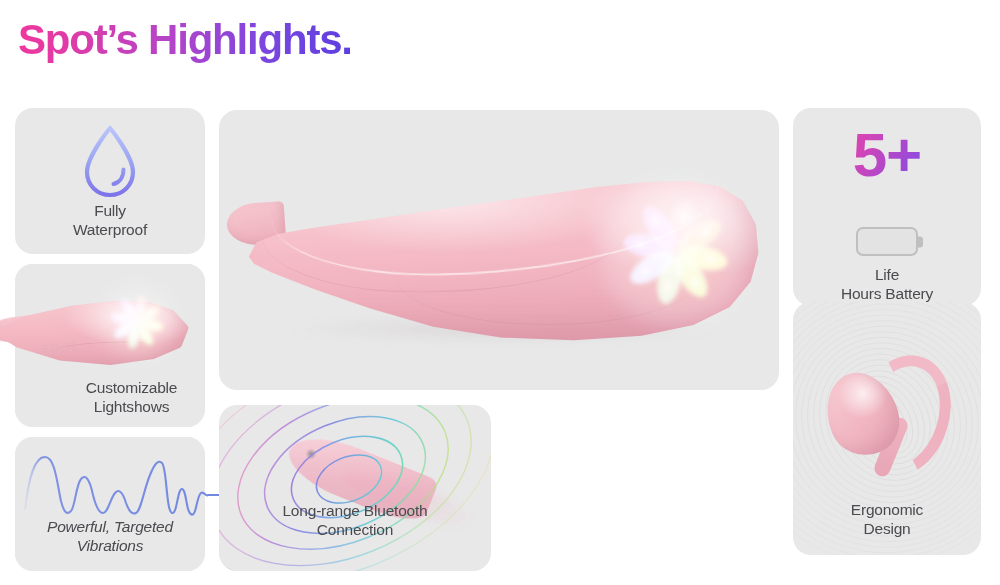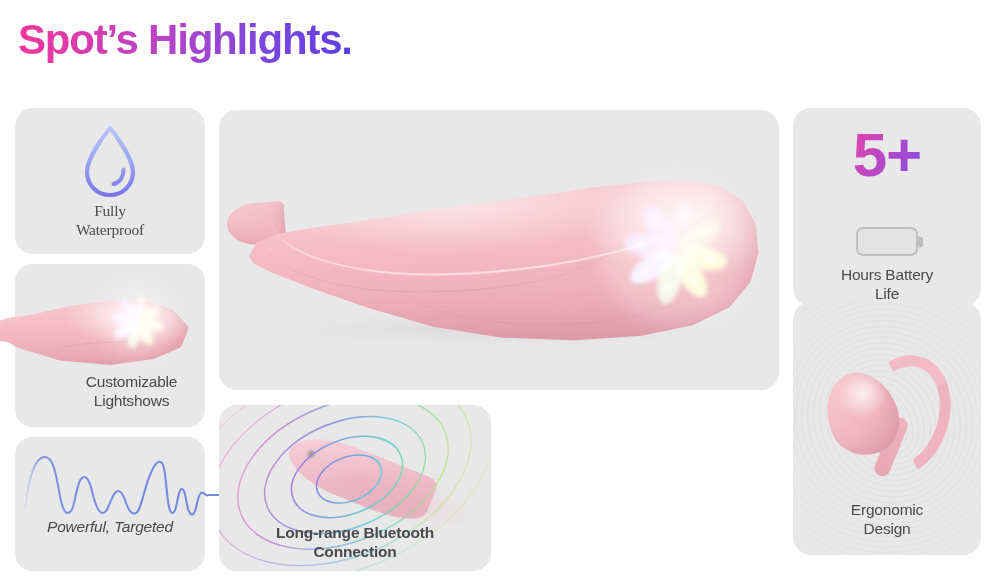--- a/index.html
+++ b/index.html
@@ -362,21 +362,21 @@
           <linearGradient id="dropGrad" x1="32" y1="4" x2="32" y2="76" gradientUnits="userSpaceOnUse">
             <stop offset="0" stop-color="#bcc6fa"></stop>
             <stop offset="0.5" stop-color="#9aa4f2"></stop>
             <stop offset="1" stop-color="#7b6fe8"></stop>
           </linearGradient>
         </defs>
         <path d="M32 6 C32 6 9 34 9 50 C9 63.2 19.3 73 32 73 C44.7 73 55 63.2 55 50 C55 34 32 6 32 6 Z" stroke="url(#dropGrad)" stroke-width="4.2" stroke-linecap="round" stroke-linejoin="round" fill="none"></path>
         <path d="M45.5 47.5 C45.5 55 41.5 60.5 35.5 62" stroke="url(#dropGrad)" stroke-width="4" stroke-linecap="round" fill="none"></path>
       </svg>
     </div>
-    <div class="card-label" style="top:93px;font-family:Liberation Serif, serif;">
+    <div class="card-label" style="top:93px;">
       <div>Fully</div>
       <div>Waterproof</div>
     </div>
   </div>
 
   <div class="card bleed" id="card-lightshows">
     <div style="position:absolute;inset:0;border-radius:18px;overflow:hidden;background:#e8e8e8;"></div>
     <div class="ls-stage">
       <div class="ls-tail"></div>
       <div class="ls-body"></div>
@@ -404,21 +404,21 @@
           </div>
           <div class="petal" style="width: 12px; height: 26px; margin: -13px 0px 0px -6px; background: rgb(90, 124, 255); transform: rotate(282deg) translateY(-14px);">
             <i></i>
           </div>
           <div class="petal" style="width: 12px; height: 26px; margin: -13px 0px 0px -6px; background: rgb(168, 92, 255); transform: rotate(327deg) translateY(-14px);">
             <i></i>
           </div>
           <div class="flower-core"></div>
         </div>
     </div>
-    <div class="card-label" style="top:108px;margin-left:43px;">
+    <div class="card-label" style="top:114px;margin-left:43px;">
       <div>Customizable</div>
       <div>Lightshows</div>
     </div>
   </div>
 
   <div class="card bleed" id="card-vibrations">
     <div style="position:absolute;inset:0;border-radius:18px;background:#e8e8e8;"></div>
     <div class="wave-wrap">
       <svg width="230" height="72" viewBox="0 0 230 72" fill="none">
         <defs>
@@ -426,20 +426,21 @@
             <stop offset="0" stop-color="#8c9de6" stop-opacity="0"></stop>
             <stop offset="0.08" stop-color="#8093e4" stop-opacity="1"></stop>
             <stop offset="1" stop-color="#6f86e0" stop-opacity="1"></stop>
           </linearGradient>
         </defs>
         <path d="M2 60 C6 26 12 8 22 8 C32 8 34 34 38 52 C41 64 44 66 48 62 C52 58 53 36 58 30 C63 24 67 32 70 46 C73 58 76 64 80 64 C85 64 87 50 92 44 C96 39 100 44 103 54 C106 62 109 66 113 64 C118 62 121 40 127 26 C131 16 135 10 139 14 C143 18 143 44 146 58 C148 66 151 66 153 58 C155 50 156 40 159 40 C162 40 163 52 165 60 C167 66 170 68 172 62 C174 56 175 46 178 44 C181 42 183 48 185 46 L198 46 L230 46" stroke="url(#waveFade)" stroke-width="2.1" stroke-linecap="round" stroke-linejoin="round" fill="none"></path>
       </svg>
     </div>
     <div class="card-label" style="top:80px;">
       <div>Powerful, Targeted</div>
+      <div>Vibrations</div>
     </div>
   </div>
 
   <div class="card" id="card-hero">
     <div class="hero-stage">
       <div class="hero-shadow"></div>
       <div class="hero-tip"></div>
       <div class="hero-body">
         <div class="hero-main"></div>
         <div class="hero-ridge"></div>
@@ -500,33 +501,33 @@
           </linearGradient>
         </defs>
         <ellipse cx="130" cy="74" rx="34" ry="22" transform="rotate(-22 130 74)" stroke="url(#ringB)" stroke-width="1.5" fill="none" opacity="0.95"></ellipse>
         <ellipse cx="128" cy="72" rx="58" ry="37" transform="rotate(-22 128 72)" stroke="url(#ringA)" stroke-width="1.6" fill="none" opacity="0.92"></ellipse>
         <ellipse cx="126" cy="70" rx="84" ry="53" transform="rotate(-22 126 70)" stroke="url(#ringB)" stroke-width="1.6" fill="none" opacity="0.85"></ellipse>
         <ellipse cx="124" cy="68" rx="110" ry="69" transform="rotate(-22 124 68)" stroke="url(#ringA)" stroke-width="1.5" fill="none" opacity="0.72"></ellipse>
         <ellipse cx="122" cy="66" rx="136" ry="86" transform="rotate(-22 122 66)" stroke="url(#ringB)" stroke-width="1.4" fill="none" opacity="0.5"></ellipse>
         <ellipse cx="120" cy="64" rx="162" ry="102" transform="rotate(-22 120 64)" stroke="url(#ringA)" stroke-width="1.3" fill="none" opacity="0.28"></ellipse>
       </svg>
     </div>
-    <div class="card-label" style="top:118px;font-weight:bold;">
+    <div class="card-label" style="top:96px;">
       <div>Long-range Bluetooth</div>
       <div>Connection</div>
     </div>
   </div>
 
 
   <div class="card" id="card-battery">
     <div class="big-number">5+</div>
     <div class="battery-icon"></div>
     <div class="card-label" style="top:157px;">
+      <div>Life</div>
       <div>Hours Battery</div>
-      <div>Life</div>
     </div>
   </div>
 
   <div class="card" id="card-ergonomic">
     <div class="erg-stage">
       <svg class="ripples" width="188" height="253" viewBox="0 0 188 253" fill="none">
         <g id="rippleGroup" stroke="#d6d6d6" stroke-width="0.85" fill="none" opacity="0.85">
             <ellipse cx="94" cy="118" rx="16" ry="30" transform="rotate(-28 94 118)" opacity="0.75"></ellipse>
             <ellipse cx="94" cy="118" rx="22.2" ry="35.4" transform="rotate(-28 94 118)" opacity="0.728"></ellipse>
             <ellipse cx="94" cy="118" rx="28.4" ry="40.8" transform="rotate(-28 94 118)" opacity="0.706"></ellipse>

